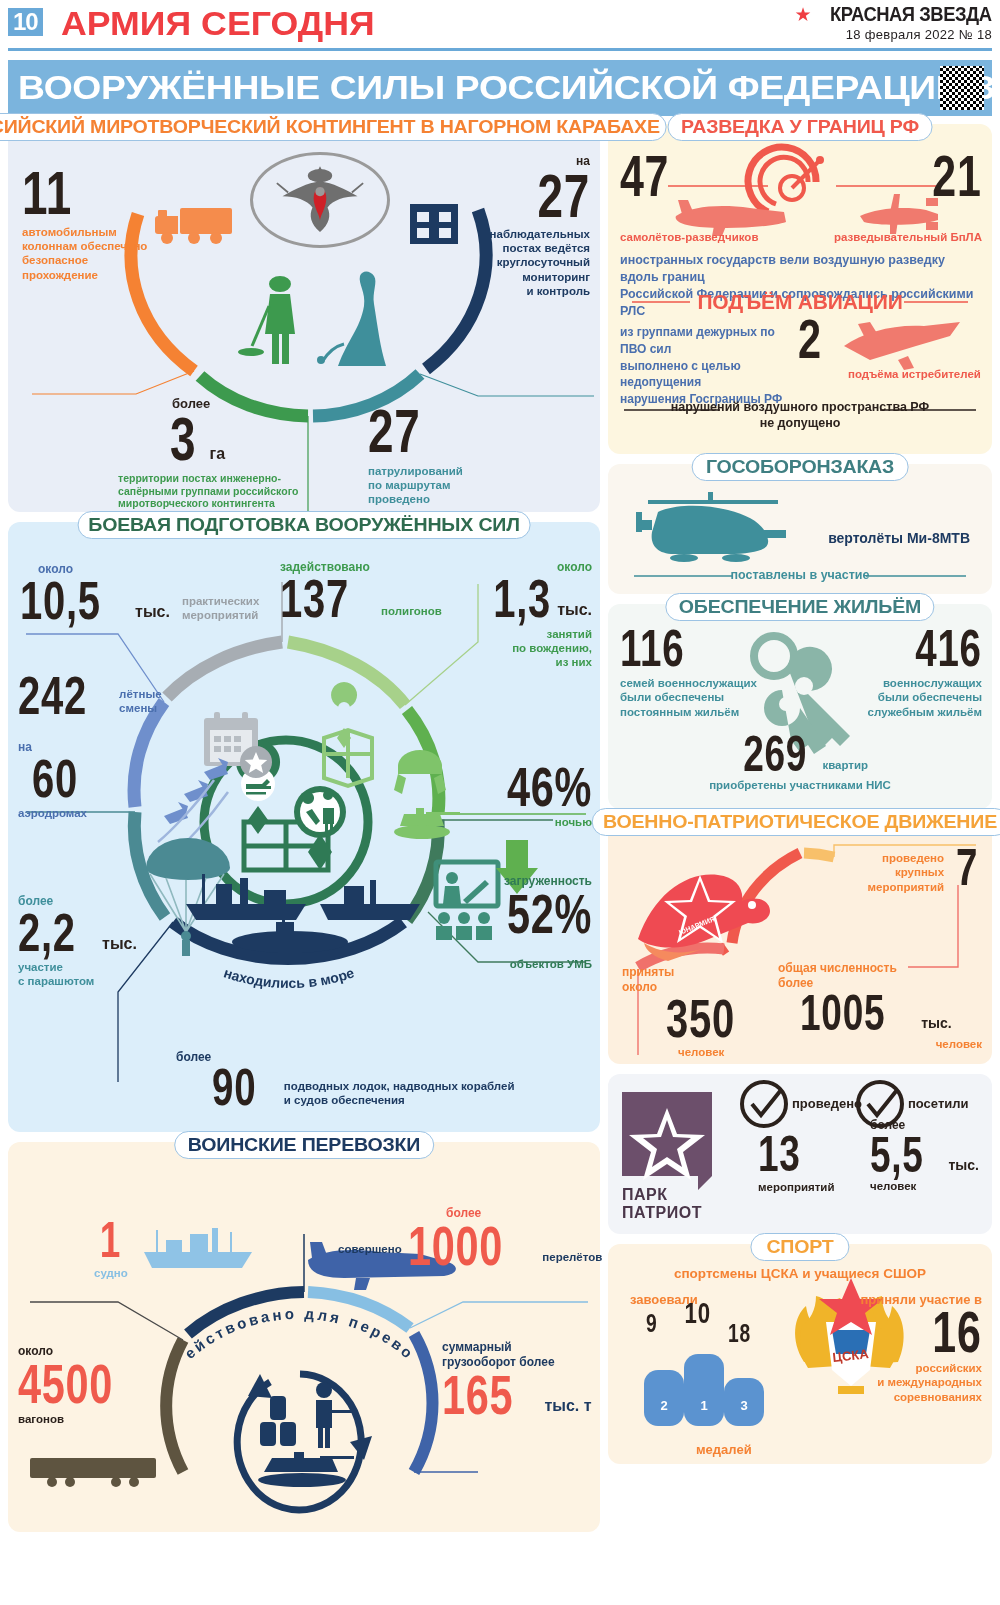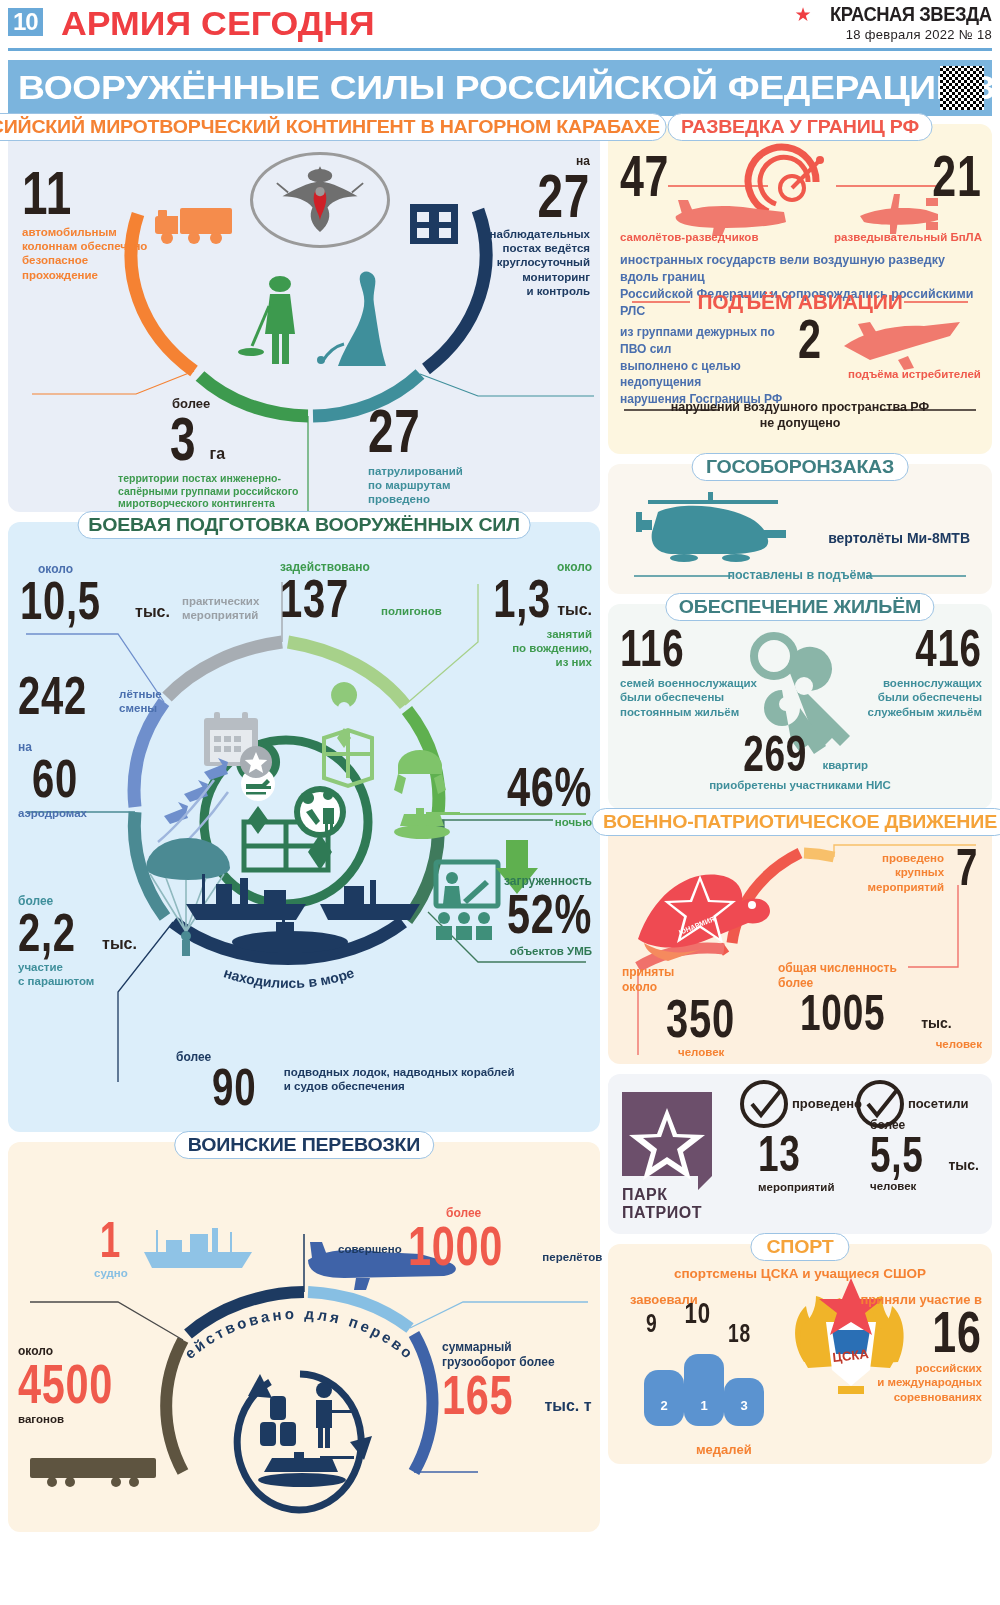--- a/index.html
+++ b/index.html
@@ -463,26 +463,26 @@
     </div>
 
     <div style="position:absolute; right:8px; top:240px; width:150px; text-align:right;">
       <div class="num right-o c-dark" style="font-size:56px;">46%</div>
       <div class="lbl c-green" style="margin-top:4px;">ночью</div>
     </div>
 
     <div style="position:absolute; right:8px; top:352px; width:160px; text-align:right;">
       <div class="lbl c-dgreen" style="font-size:12px;">загруженность</div>
       <div class="num right-o c-dark" style="font-size:56px;">52%</div>
-      <div class="lbl c-dgreen" style="margin-top:6px;">объектов УМБ</div>
+      <div class="lbl c-dgreen" style="margin-top:19px;">объектов УМБ</div>
     </div>
 
     <div style="position:absolute; left:160px; top:528px; width:420px;">
       <div class="lbl c-navy" style="font-size:12px; margin-left:8px;">более</div>
-      <div style="display:flex; align-items:flex-start;">
+      <div style="display:flex; align-items:flex-end;">
         <div class="num left-o c-dark" style="font-size:52px; margin-left:44px;">90</div>
         <div class="lbl c-navy" style="white-space:pre-line; margin:0 0 3px 12px;">подводных лодок, надводных кораблей
 и судов обеспечения</div>
       </div>
     </div>
   </div>
 
   <div class="panel p-beige" id="sec-transport">
     <div class="pill ttl-navy">
       <span>ВОИНСКИЕ ПЕРЕВОЗКИ</span>
@@ -660,21 +660,21 @@
         <path d="M44 56 h-16 v10 h16 z"></path>
         <path d="M28 48 h6 v20 h-6 z"></path>
         <ellipse cx="76" cy="94" rx="14" ry="4"></ellipse>
         <ellipse cx="128" cy="94" rx="14" ry="4"></ellipse>
         <path d="M156 66 h22 v8 h-22 z"></path>
       </g>
       <path d="M26 112 h98 M258 112 h100" stroke="#3f8f9b" stroke-width="1.6"></path>
     </svg>
 
     <div class="lbl c-navy" style="position:absolute; right:22px; top:66px; font-size:14px;">вертолёты Ми-8МТВ</div>
-    <div class="lbl c-teal" style="position:absolute; left:0; right:0; top:104px; text-align:center; font-size:12.5px;">поставлены в подъёма</div>
+    <div class="lbl c-teal" style="position:absolute; left:0; right:0; top:104px; text-align:center; font-size:12.5px;">поставлены в участие</div>
   </div>
 
   <div class="panel p-mint" id="sec-housing">
     <div class="pill ttl-teal">
       <span>ОБЕСПЕЧЕНИЕ ЖИЛЬЁМ</span>
     </div>
 
     <svg class="ovl" viewBox="0 0 384 205">
       <g fill="#8ab5a8">
         <circle cx="166" cy="52" r="20" fill="none" stroke="#8ab5a8" stroke-width="8"></circle>

